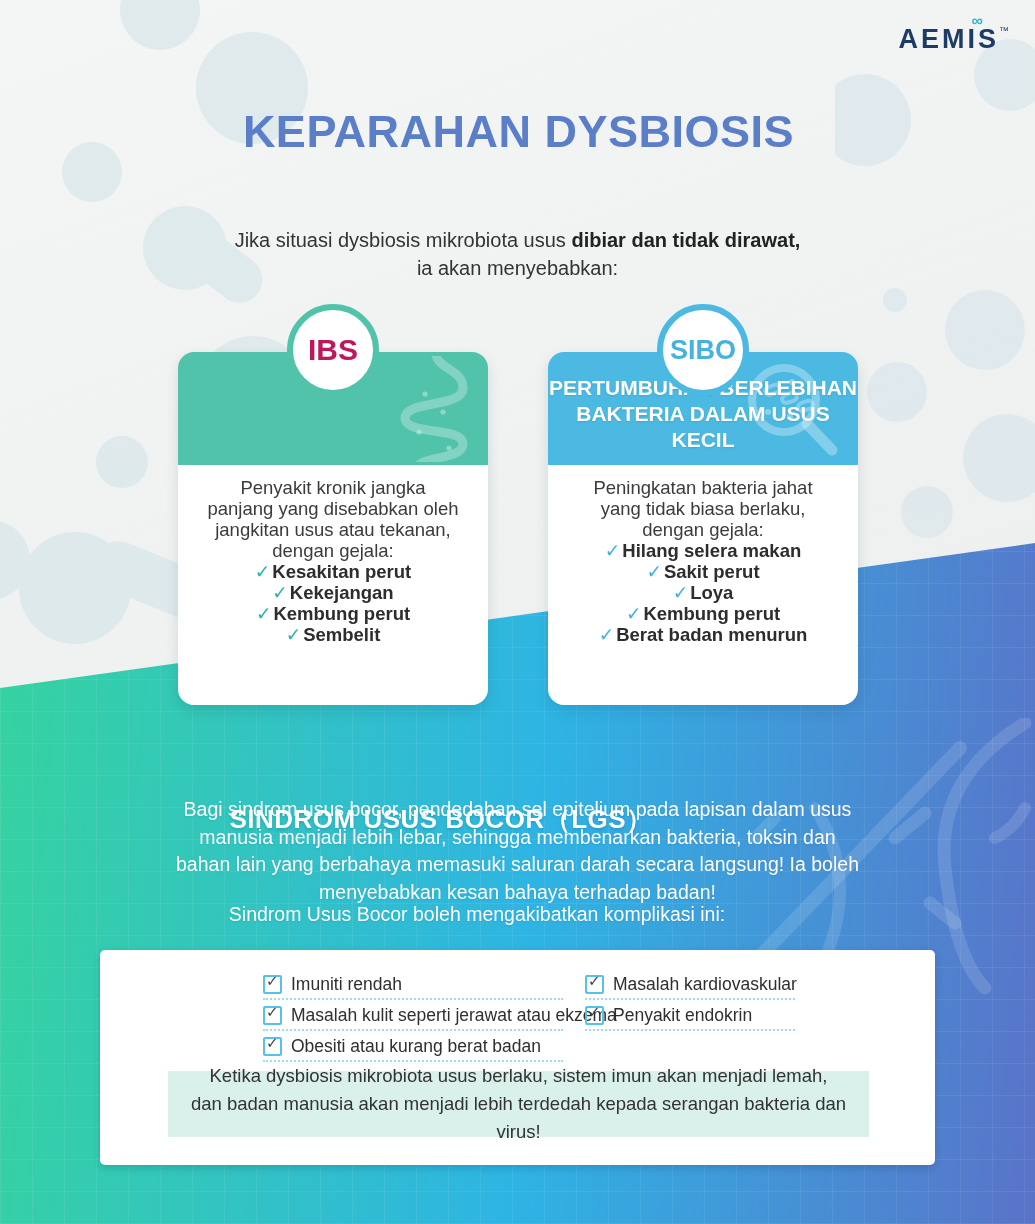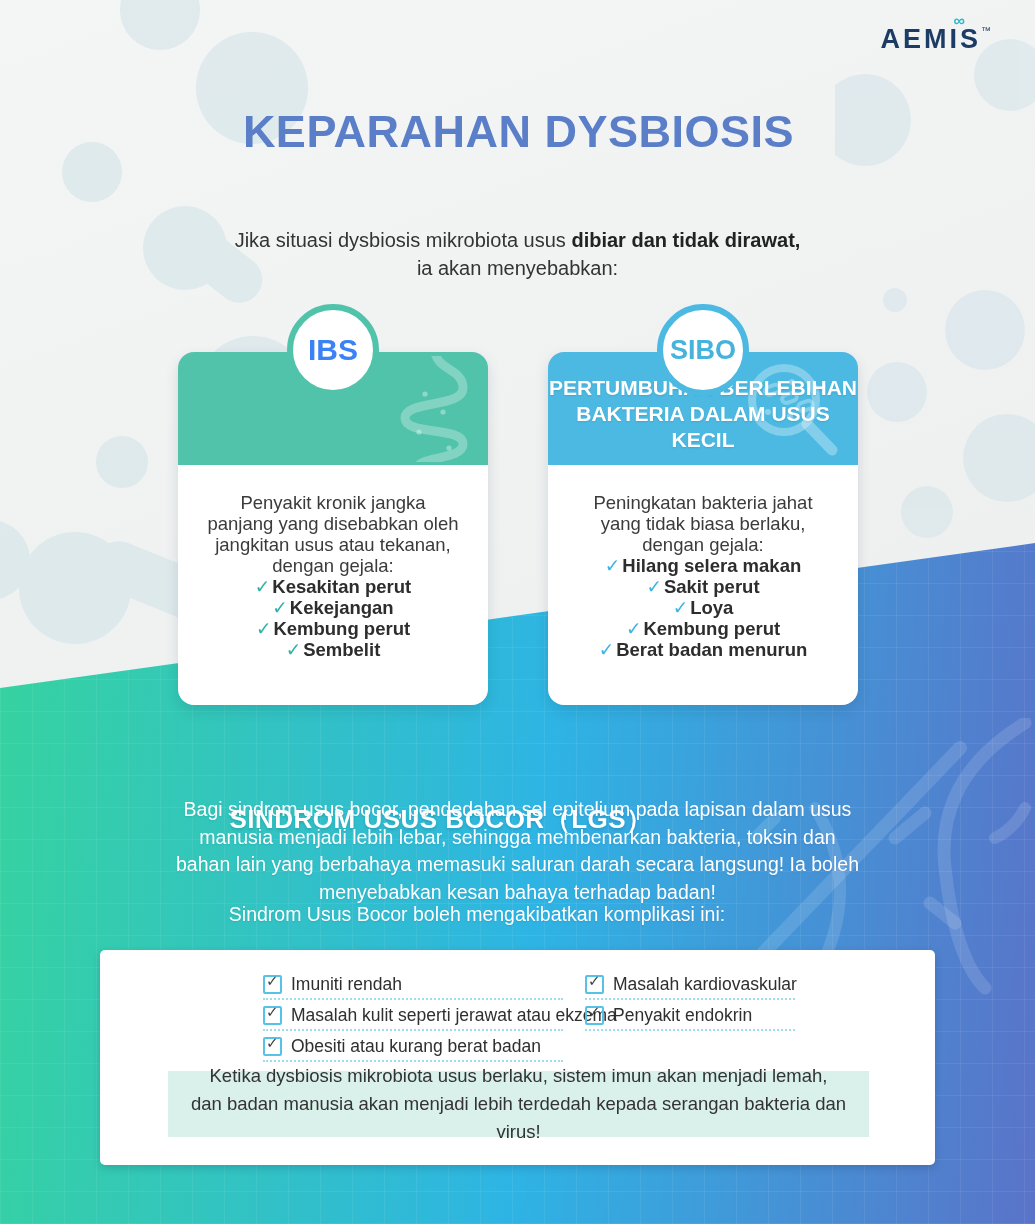--- a/index.html
+++ b/index.html
@@ -13,21 +13,21 @@
   
   .band{position:absolute;left:0;top:543px;width:1035px;height:681px;z-index:1;
         background:linear-gradient(95deg,#36d39f 0%,#2eb4e4 52%,#5a73c8 100%);
         clip-path:polygon(0 21.3%,100% 0,100% 100%,0 100%);}
   .band::before{content:"";position:absolute;inset:0;
         background-image:repeating-linear-gradient(0deg,rgba(255,255,255,.07) 0 1px,transparent 1px 32px),
                          repeating-linear-gradient(90deg,rgba(255,255,255,.07) 0 1px,transparent 1px 32px);}
   .swirls{position:absolute;right:0;top:175px;}
 
   
-  .logo{position:absolute;top:24px;right:44px;z-index:2;color:#1c3c66;
+  .logo{position:absolute;top:24px;right:26px;z-index:2;color:#1c3c66;
         font-size:27px;font-weight:600;letter-spacing:3px;}
   .logo .inf{position:absolute;top:-12px;right:26px;color:#2fb7c9;font-size:16px;letter-spacing:0;font-weight:700;}
   .logo .tm{font-size:10px;vertical-align:14px;letter-spacing:0;font-weight:400;}
 
   
   .title{position:absolute;top:102px;left:0;width:1035px;text-align:center;z-index:2;
          font-weight:700;font-size:45px;line-height:57px;letter-spacing:.5px;}
   .title .l1{color:#5b7ec8;display:block;}
   .title .l2{color:#2fc0e8;display:block;}
   .subtitle{position:absolute;top:226px;left:0;width:1035px;text-align:center;z-index:2;
@@ -40,29 +40,29 @@
   .card.ibs{left:178px;}
   .card.sibo{left:548px;}
   .card-header{position:relative;height:113px;border-radius:16px 16px 0 0;overflow:visible;}
   .ibs .card-header{background:#52c3ab;}
   .sibo .card-header{background:#4cb9e2;}
   .header-art{position:absolute;right:6px;top:4px;overflow:hidden;border-radius:0 16px 0 0;}
   .badge{position:absolute;left:50%;top:-48px;transform:translateX(-50%);
          width:80px;height:80px;border-radius:50%;background:#fff;
          display:flex;align-items:center;justify-content:center;
          font-weight:700;z-index:3;}
-  .ibs .badge{border:6px solid #52c3ab;color:#3b82f6;font-size:30px;text-align:right;}
+  .ibs .badge{border:6px solid #52c3ab;color:#be185d;font-size:30px;text-align:right;}
   .sibo .badge{border:6px solid #4cb9e2;color:#45b3dd;font-size:27px;}
   .card-title{position:absolute;bottom:12px;left:0;width:100%;text-align:center;color:#fff;
               font-weight:700;text-shadow:0 1px 2px rgba(0,0,0,.10);}
   .ibs .card-title{font-size:23px;line-height:27px;}
   .sibo .card-title{font-size:21px;line-height:26px;}
   .card-body{background:#fff;height:240px;border-radius:0 0 16px 16px;
              text-align:center;color:#3b3b3b;font-size:18.5px;line-height:21px;
-             padding-top:27px;box-sizing:border-box;}
+             padding-top:12px;box-sizing:border-box;}
   .card-desc{width:256px;margin:0 auto;}
   .symptoms{list-style:none;margin:0;padding:0;font-weight:700;color:#2d2d2d;}
   .symptoms .tick{font-weight:700;padding-right:2px;}
   .ibs .tick{color:#2eb3a8;}
   .sibo .tick{color:#3fb2e2;}
 
   
   .lgs-heading{position:absolute;top:758px;left:0;width:882px;text-align:center;z-index:2;
                color:#fff;font-weight:700;font-size:26px;letter-spacing:.5px;
                text-shadow:0 2px 3px rgba(0,60,90,.18);margin-top:44px;}

